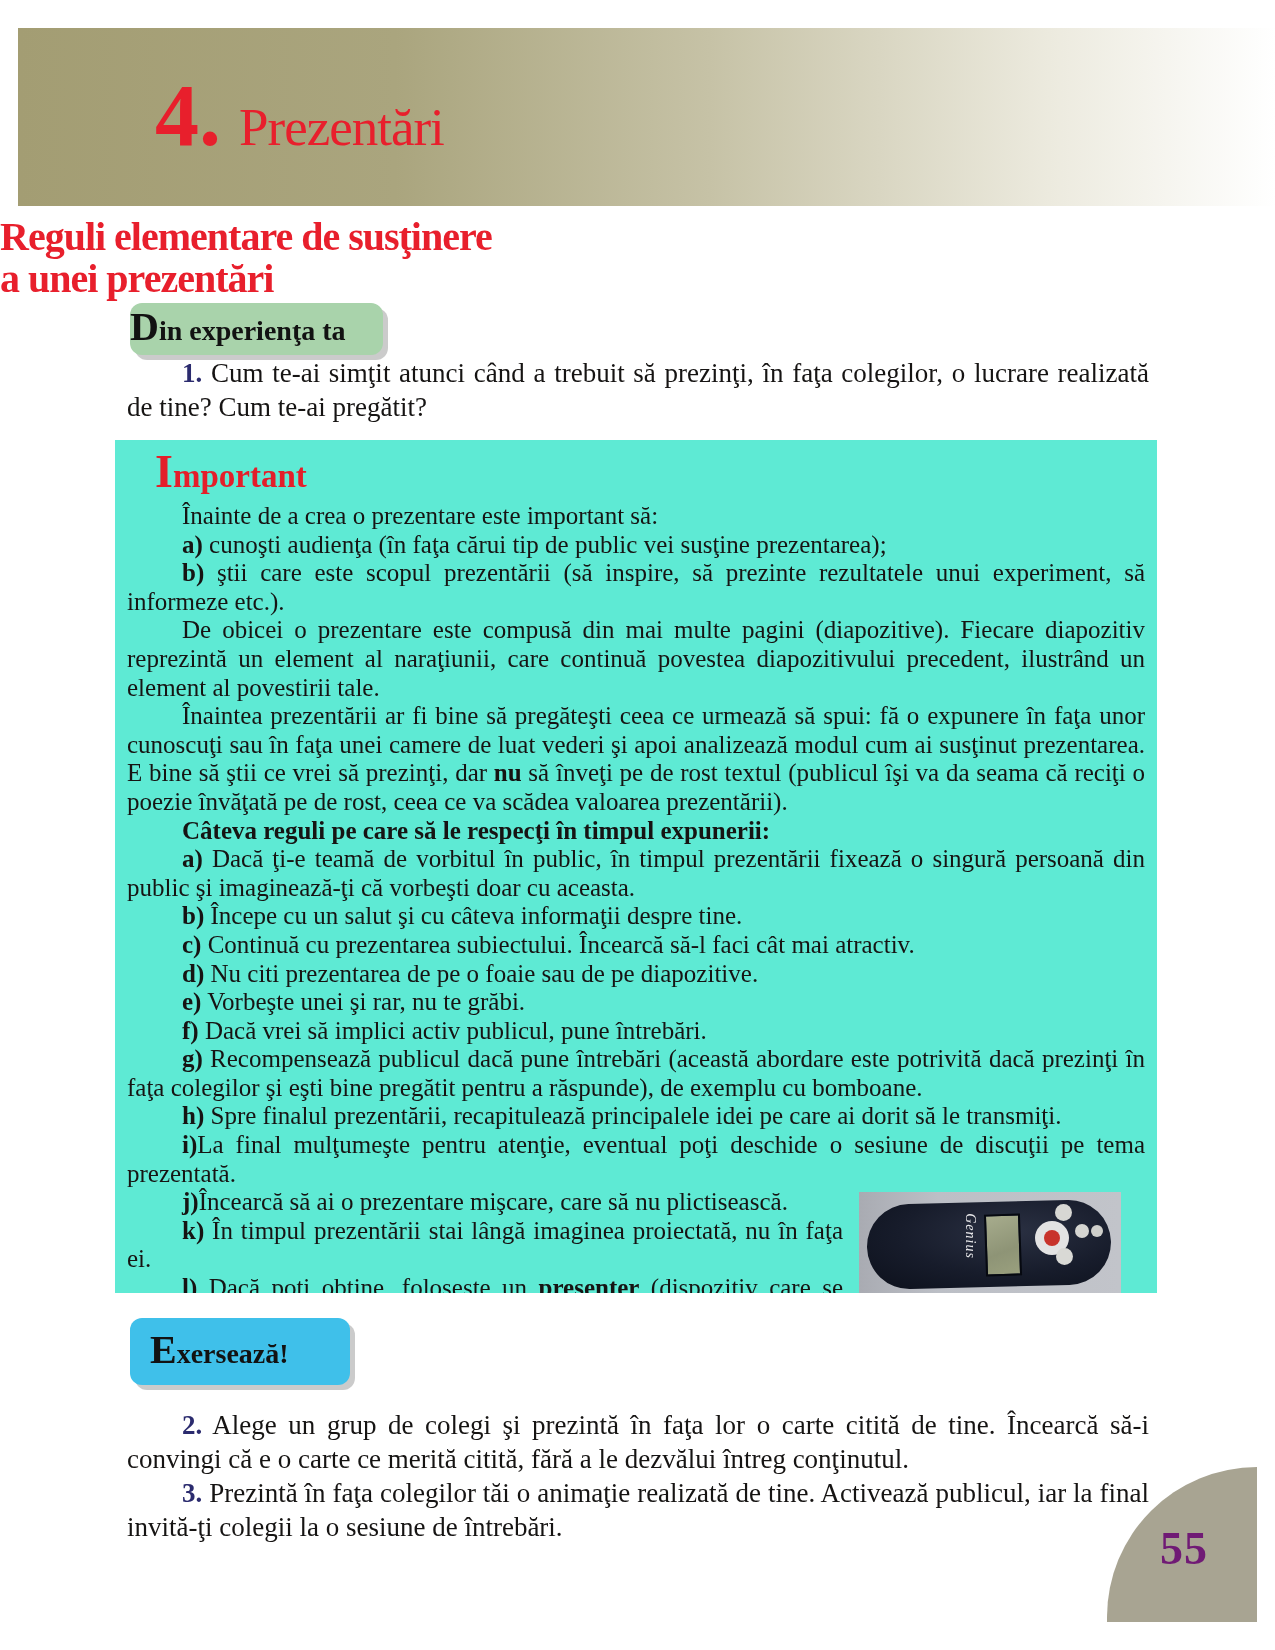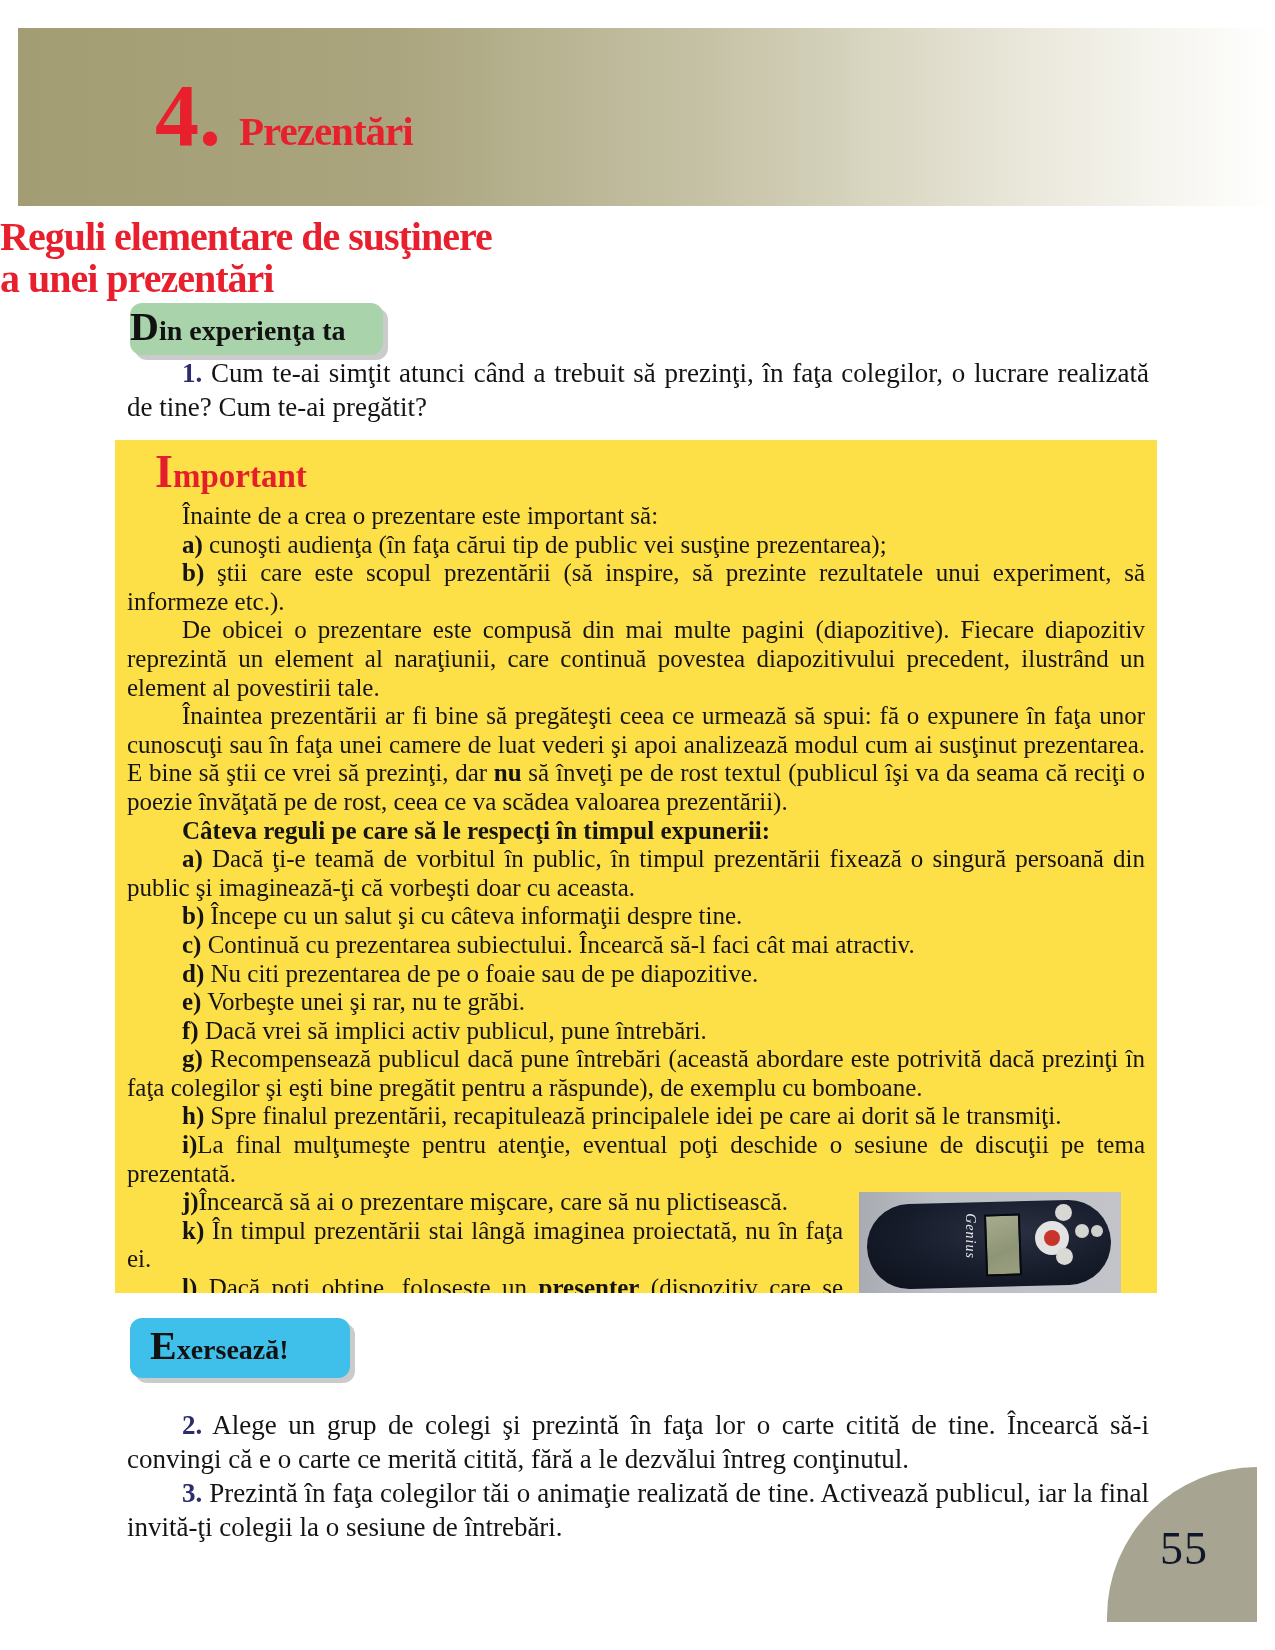--- a/index.html
+++ b/index.html
@@ -12,55 +12,55 @@
 
   
   .banner{
     position:absolute;left:18px;top:28px;width:1257px;height:178px;
     background:linear-gradient(to right,#a39d73 0%,#aaa57e 30%,#c6c2a6 55%,#eceade 82%,#ffffff 100%);
   }
   .banner-inner{
     position:absolute;left:137px;top:8px;display:flex;align-items:baseline;gap:18px;
   }
   .ch-num{font-size:88px;font-weight:bold;color:#e81f2c;line-height:160px;}
-  .ch-title{font-size:41px;font-weight:bold;color:#e81f2c;letter-spacing:-1px;}
+  .ch-title{font-size:53px;font-weight:normal;color:#e81f2c;letter-spacing:-1px;}
 
   
   .lesson-title{
     position:absolute;left:0;top:216px;width:1260px;text-align:left;
     color:#e81f2c;font-weight:bold;font-size:40px;line-height:42px;letter-spacing:-1px;
   }
 
   
   .badge{
     position:absolute;border-radius:12px;
     font-weight:bold;color:#121212;
     box-shadow:5px 5px 0 rgba(140,140,140,.45);
     display:flex;align-items:center;
   }
   .badge-label{display:block;font-size:28px;line-height:28px;}
   .badge-label::first-letter{font-size:40px;}
   .badge-green{left:130px;top:303px;width:253px;height:52px;background:#a9d3ab;}
-  .badge-cyan{left:130px;top:1318px;width:200px;height:60px;background:#3fc0ea;padding-left:20px;}
+  .badge-cyan{left:130px;top:1318px;width:200px;height:67px;background:#3fc0ea;padding-left:20px;}
 
   
   .q{
     position:absolute;left:127px;width:1022px;margin:0;
     font-size:27px;line-height:34px;text-align:justify;text-indent:55px;
   }
   .q .num{color:#2b2b6e;}
   #q1{top:356px;}
   .q-block{position:absolute;left:127px;top:1408px;width:1022px;}
   .q-block p{margin:0;font-size:27px;line-height:34px;text-align:justify;text-indent:55px;}
   .q-block .num{color:#2b2b6e;font-weight:bold;}
 
   
   .imp-box{
     position:absolute;left:115px;top:440px;width:1042px;height:853px;
-    background:#fde047;overflow:hidden;box-sizing:border-box;
+    background:#5eead4;overflow:hidden;box-sizing:border-box;
     padding:12px 12px 0 12px;
   }
   .imp-title{
     color:#e41e2a;font-weight:bold;font-size:33px;line-height:40px;
     margin:0 0 6px 28px;
   }
   .imp-title::first-letter{font-size:46px;}
   .imp-box p{
     margin:0;font-size:25px;line-height:28.6px;text-align:justify;text-indent:55px;
   }
@@ -94,22 +94,22 @@
   .btn-bottom{left:197px;top:56px;width:17px;height:17px;background:#d9d9d5;}
   .btn-r1{left:216px;top:32px;width:14px;height:14px;background:#d5d5d1;}
   .btn-r2{left:232px;top:33px;width:12px;height:12px;background:#cfcfcb;}
 
   
   .page-corner{
     position:absolute;left:1107px;top:1467px;width:150px;height:155px;
     background:#a8a492;border-top-left-radius:150px;
   }
   .pnum{
-    position:absolute;left:53px;top:55px;color:#0f172a;
-    font-size:46px;font-weight:normal;letter-spacing:1px;
+    position:absolute;left:53px;top:55px;color:#701a75;
+    font-size:46px;font-weight:bold;letter-spacing:1px;
   }
 </style>
 </head>
 <body>
 
 <div class="page">
 
   <div class="banner">
     <div class="banner-inner">
       <span class="ch-num">4.</span>

